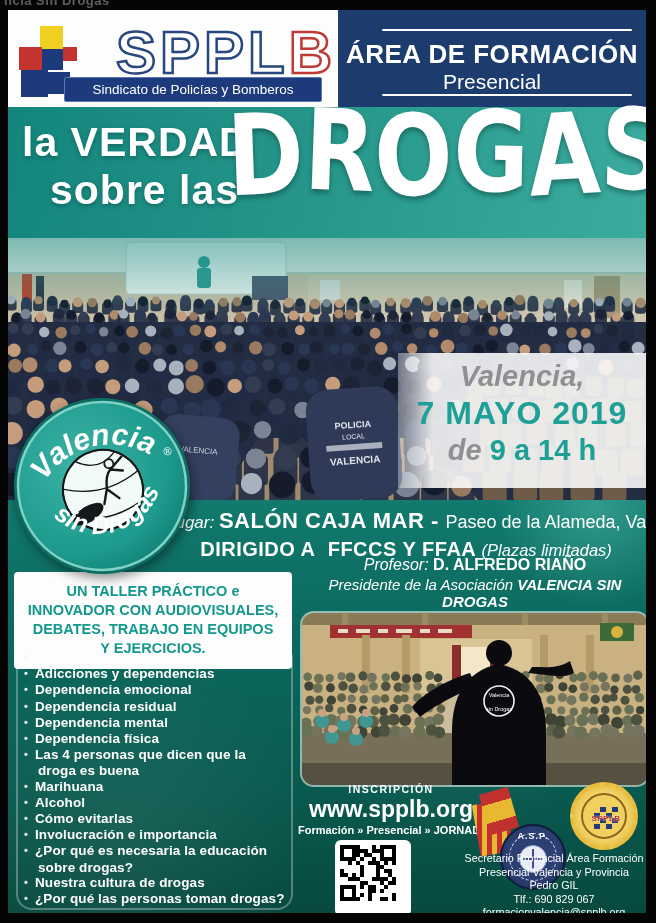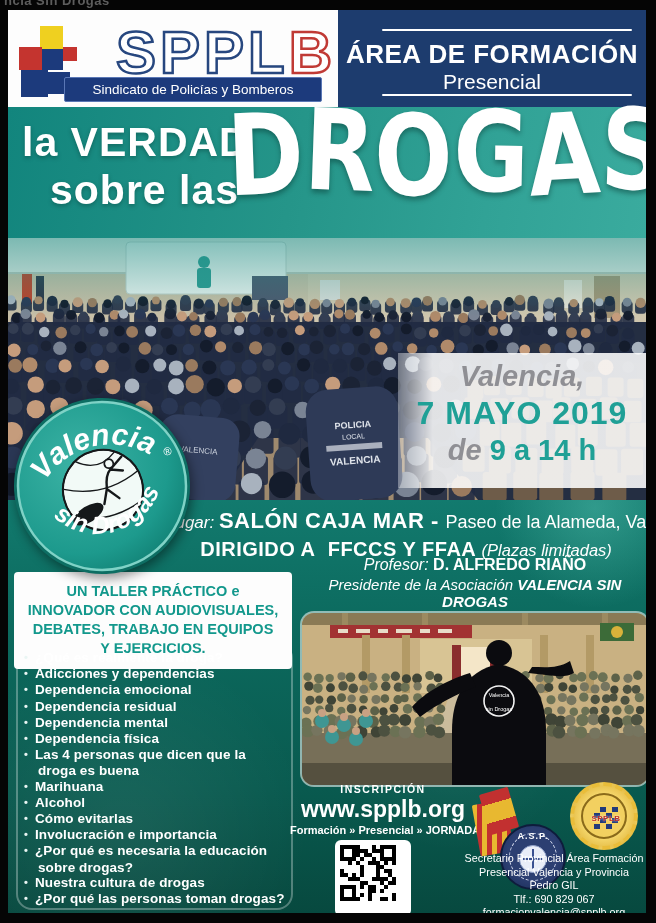--- a/index.html
+++ b/index.html
@@ -74,21 +74,21 @@
   .photo2{position:absolute;left:294px;top:113px;width:346px;height:172px;border-radius:12px;overflow:hidden;
       box-shadow:0 0 0 2px rgba(255,255,255,.55);background:#c9b182;}
 
   .topics{position:absolute;left:8px;top:142px;width:277px;height:268px;
       border:2px solid rgba(255,255,255,.30);border-radius:16px;padding:6px 4px 4px 6px;box-sizing:border-box;}
   .topics ul{list-style:none;margin:0;padding:0;}
   .topics li{color:#fff;font-weight:bold;font-size:13.5px;line-height:15.2px;
       padding-left:14px;text-indent:-14px;letter-spacing:.1px;}
   .topics li::before{content:"•";font-size:11px;margin-right:7px;position:relative;top:-1px;color:#eaf6f4;}
 
-  .inscription{position:absolute;left:282px;top:283px;width:186px;text-align:center;color:#fff;}
+  .inscription{position:absolute;left:290px;top:283px;width:186px;text-align:center;color:#fff;}
   .ins-label{font-size:10.5px;font-weight:bold;letter-spacing:1.5px;}
   .ins-url{font-size:23px;font-weight:800;margin-top:1px;}
   .ins-path{font-size:11px;font-weight:bold;white-space:nowrap;margin-top:1px;}
   .qr{position:absolute;left:327px;top:340px;width:66px;height:66px;background:#fff;border-radius:6px;padding:5px;}
   .qr svg{display:block;}
 
   .badge-asp{position:absolute;left:468px;top:284px;width:92px;height:76px;}
   .flag{position:absolute;border-radius:2px;}
   .flag.senyera{left:0;top:18px;width:34px;height:52px;
       background:repeating-linear-gradient(100deg,#e8b830 0 5px,#c23030 5px 10px);transform:rotate(-10deg);}

